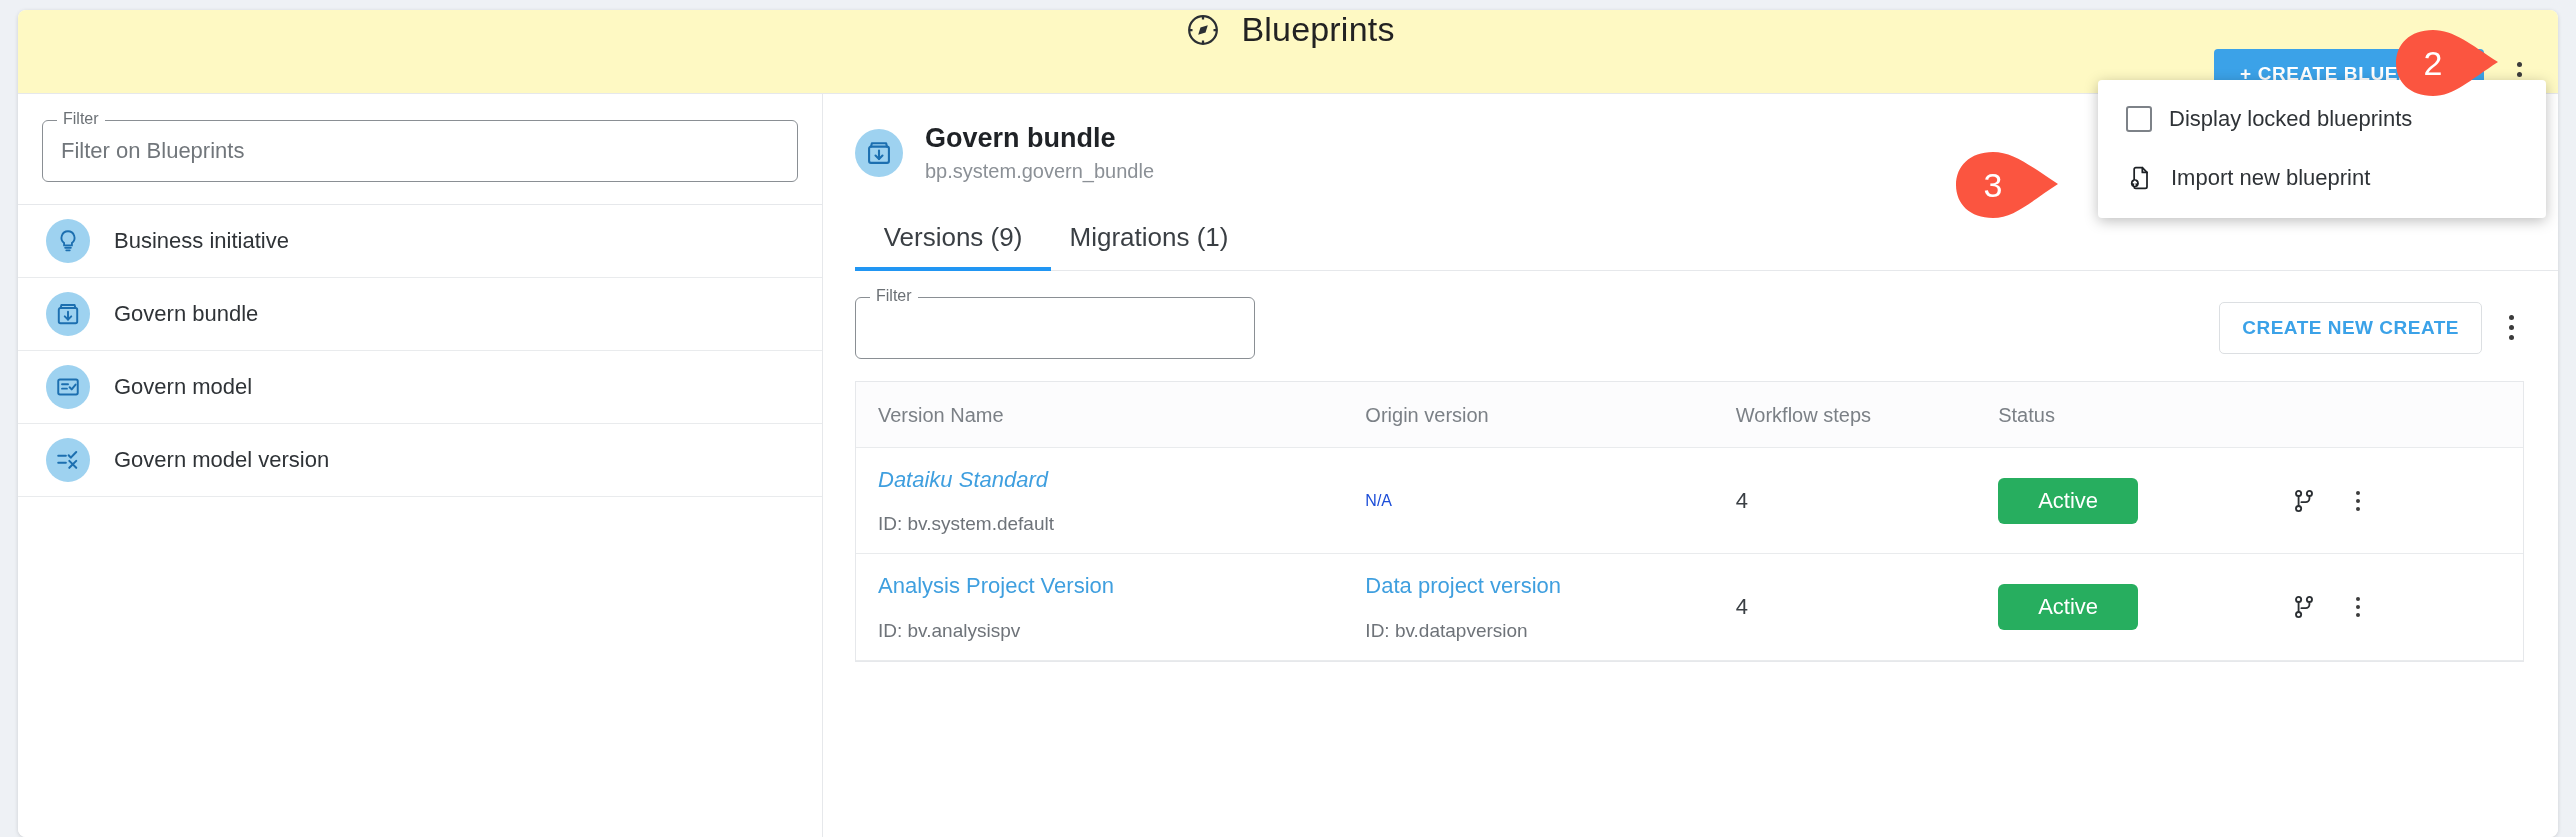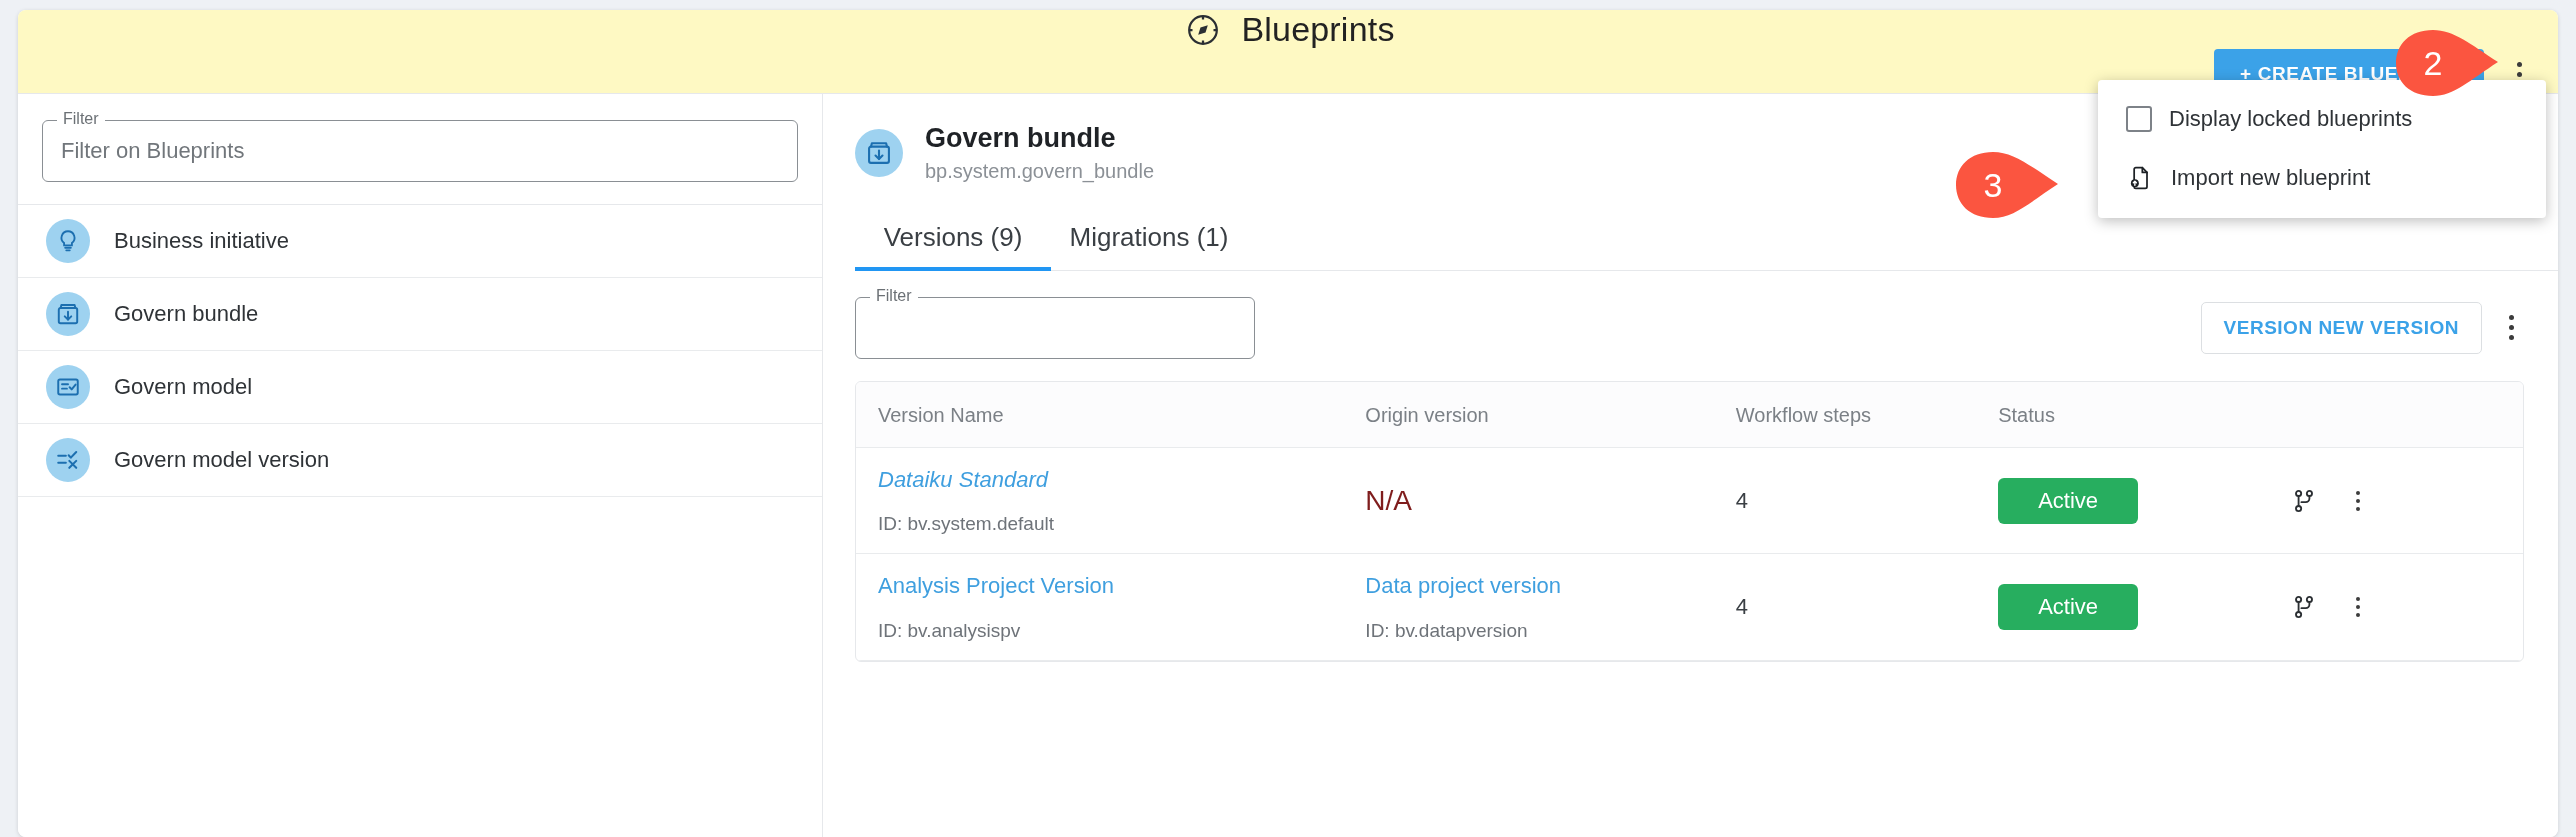--- a/index.html
+++ b/index.html
@@ -163,21 +163,21 @@
     padding: 14px 22px;
     font-family: "Liberation Sans", sans-serif;
     cursor: pointer;
     white-space: nowrap;
   }
 
   
   .table-wrap {
     margin: 22px 34px 0 32px;
     border: 1px solid #e6e8eb;
-    border-radius: 6px;
+    border-radius: 0;
     overflow: hidden;
   }
   table.versions { width: 100%; border-collapse: collapse; table-layout: fixed; }
   table.versions th {
     text-align: left;
     font-size: 20px;
     font-weight: 400;
     color: #7b8086;
     background: #fcfcfd;
     padding: 22px 0 20px 0;
@@ -191,21 +191,21 @@
   .col-name  { width: 330px; padding-left: 22px !important; }
   .col-origin{ width: 240px; }
   .col-steps { width: 170px; }
   .col-status{ width: 190px; }
   .col-actions { width: 150px; }
   .cell-link {
     font-size: 22px; color: #3f9fdf; cursor: pointer; line-height: 1.25;
   }
   .cell-link.italic { font-style: italic; }
   .cell-id { font-size: 19px; color: #6e7379; margin-top: 20px; }
-  .cell-plain { font-size: 28px; color: #7f1d1d; }
+  .cell-plain { font-size: 16px; color: #1d4ed8; }
   .cell-steps { font-size: 22px; color: #3a3f44; }
   .badge-active {
     display: inline-block;
     background: #27ae5f;
     color: #fff;
     font-size: 22px;
     border-radius: 6px;
     padding: 10px 40px;
   }
   .row-actions { display: flex; align-items: center; gap: 30px; }
@@ -374,21 +374,21 @@
         <div class="tab">Migrations (1)</div>
       </div>
 
       <div class="versions-toolbar">
         <div class="versions-filter">
           <div class="outlined-field">
             <span class="field-label">Filter</span>
           </div>
         </div>
         <div class="toolbar-right">
-          <button class="btn-outline">VERSION NEW VERSION</button>
+          <button class="btn-outline">CREATE NEW CREATE</button>
           <div class="kebab">
             <i></i>
               <i></i>
               <i></i>
           </div>
         </div>
       </div>
 
       <div class="table-wrap">
         <table class="versions">

